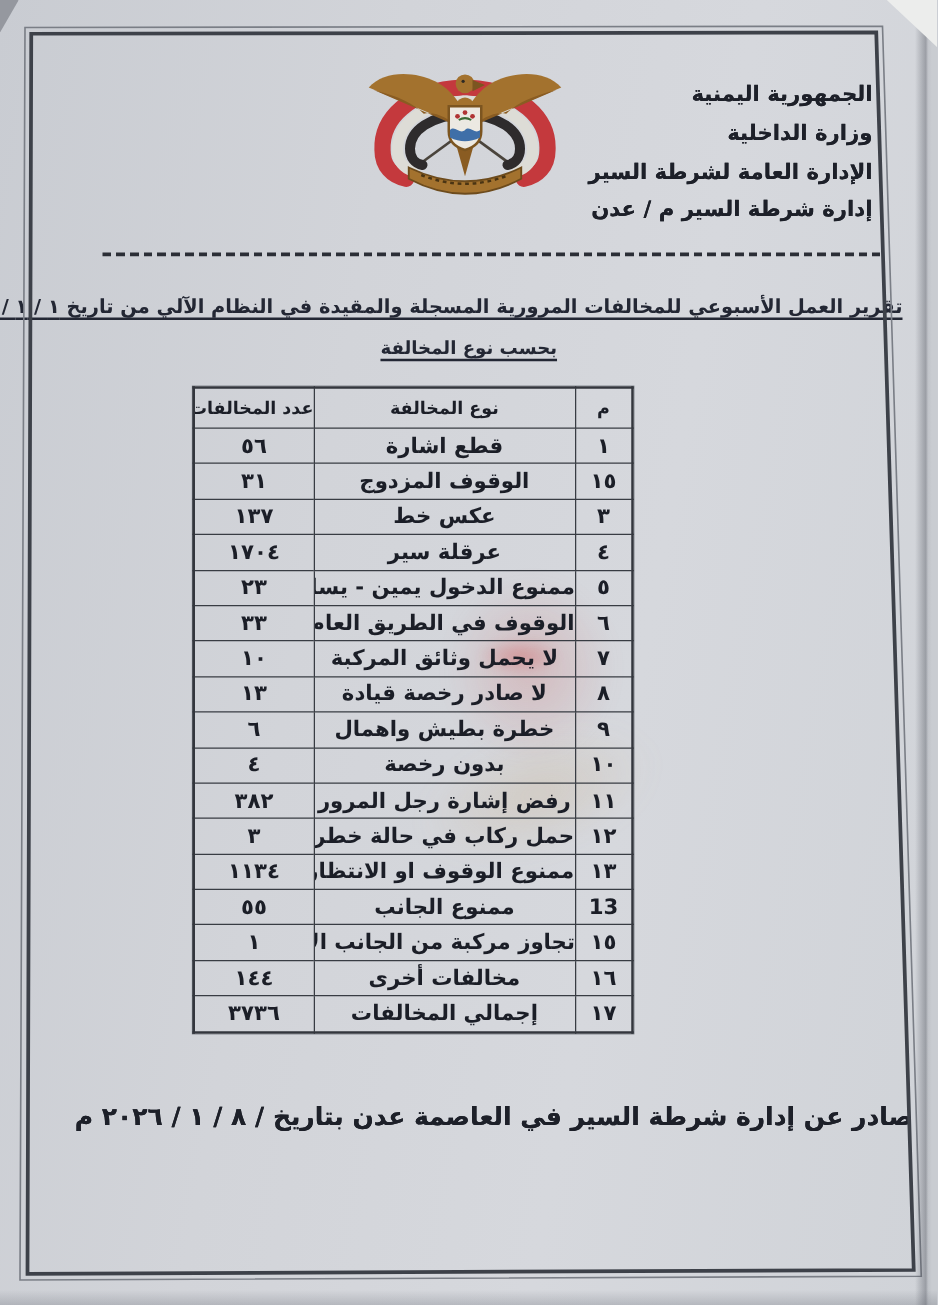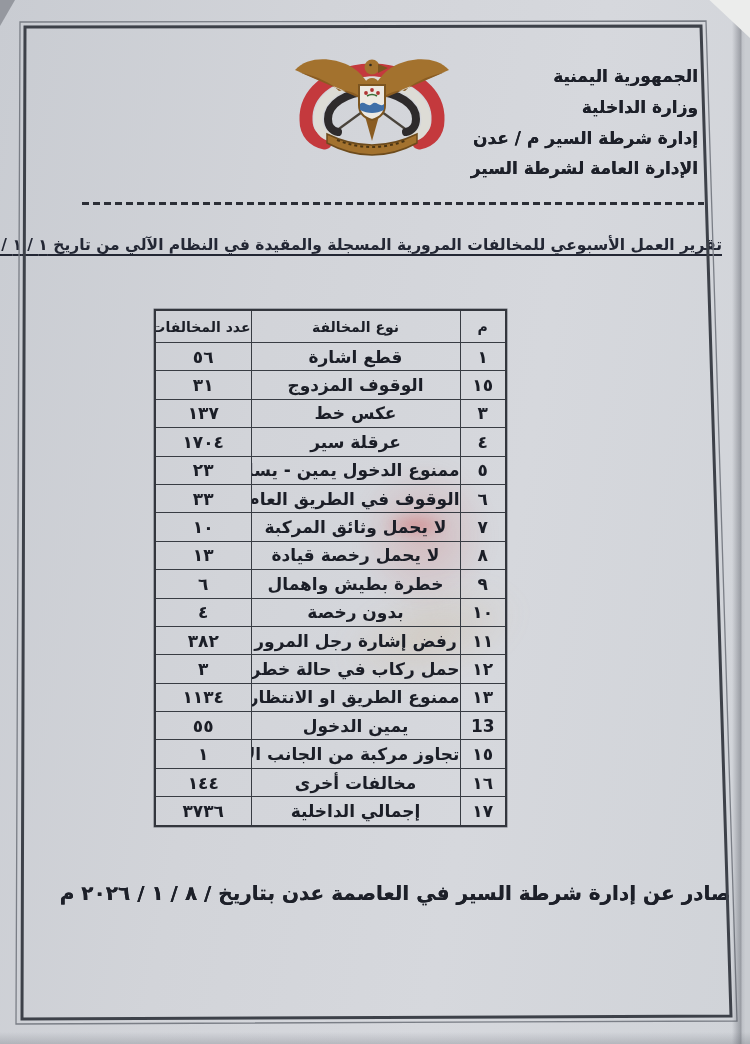--- a/index.html
+++ b/index.html
@@ -112,28 +112,29 @@
     <path d="M90,56 q5,-3 10,0" stroke="#3a6b35" stroke-width="1.6" fill="none"></path>
     <path d="M83,64 c4,-4 8,4 12,0 c4,-4 8,4 12,0 l0,6 c-8,4 -16,4 -24,0 z" fill="#3f6fa8"></path>
 
     <path d="M50,94 Q95,116 140,94 l0,9 Q95,127 50,103 z" fill="#a3722e" stroke="#6d4b1c" stroke-width="1.5"></path>
     <path d="M60,100 Q95,114 130,100" stroke="#4a3413" stroke-width="2" stroke-dasharray="3 3" fill="none"></path>
   </svg>
 
   <div class="org-block">
     <div>الجمهورية اليمنية</div>
     <div>وزارة الداخلية</div>
+    <div>الإدارة العامة لشرطة السير</div>
     <div>إدارة شرطة السير م / عدن</div>
-    <div>الإدارة العامة لشرطة السير</div>
   </div>
 
 
   <div class="dashes"></div>
 
   <div class="report-title">تقرير العمل الأسبوعي للمخالفات المرورية المسجلة والمقيدة في النظام الآلي من تاريخ ١ / ١ / ٢٠٢٦ م إلى ٧ / ١ / ٢٠٢٦ م</div>
+  <div class="report-subtitle">بحسب نوع المخالفة</div>
 
   <table class="viol">
     <colgroup>
       <col class="c-no">
         <col class="c-type">
         <col class="c-count">
     </colgroup>
     <thead>
       <tr>
         <th>م</th>
@@ -172,21 +173,21 @@
           <td>الوقوف في الطريق العام</td>
           <td>٣٣</td>
         </tr>
         <tr>
           <td>٧</td>
           <td>لا يحمل وثائق المركبة</td>
           <td>١٠</td>
         </tr>
         <tr>
           <td>٨</td>
-          <td>لا يحمل رخصة قيادة</td>
+          <td>لا صادر رخصة قيادة</td>
           <td>١٣</td>
         </tr>
         <tr>
           <td>٩</td>
           <td>خطرة بطيش واهمال</td>
           <td>٦</td>
         </tr>
         <tr>
           <td>١٠</td>
           <td>بدون رخصة</td>
@@ -197,41 +198,41 @@
           <td>رفض إشارة رجل المرور</td>
           <td>٣٨٢</td>
         </tr>
         <tr>
           <td>١٢</td>
           <td>حمل ركاب في حالة خطرة</td>
           <td>٣</td>
         </tr>
         <tr>
           <td>١٣</td>
-          <td>ممنوع الطريق او الانتظار</td>
+          <td>ممنوع الوقوف او الانتظار</td>
           <td>١١٣٤</td>
         </tr>
         <tr>
           <td>13</td>
-          <td>يمين الدخول</td>
+          <td>ممنوع الجانب</td>
           <td>٥٥</td>
         </tr>
         <tr>
           <td>١٥</td>
           <td>تجاوز مركبة من الجانب الأيمن</td>
           <td>١</td>
         </tr>
         <tr>
           <td>١٦</td>
           <td>مخالفات أخرى</td>
           <td>١٤٤</td>
         </tr>
         <tr>
           <td>١٧</td>
-          <td>إجمالي الداخلية</td>
+          <td>إجمالي المخالفات</td>
           <td>٣٧٣٦</td>
         </tr>
       </tbody>
   </table>
 
   <div class="footer-line">صادر عن إدارة شرطة السير في العاصمة عدن بتاريخ / ٨ / ١ / ٢٠٢٦ م</div>
 
   <svg class="frame-svg" viewBox="0 0 750 1044" preserveAspectRatio="none" aria-hidden="true">
     <polygon points="20,22 706,21 737,1021 16,1024" fill="none" stroke="#7a7e86" stroke-width="1.3"></polygon>
     <polygon points="25,27 701,26 731,1016 22,1019" fill="none" stroke="#3d4149" stroke-width="3"></polygon>

